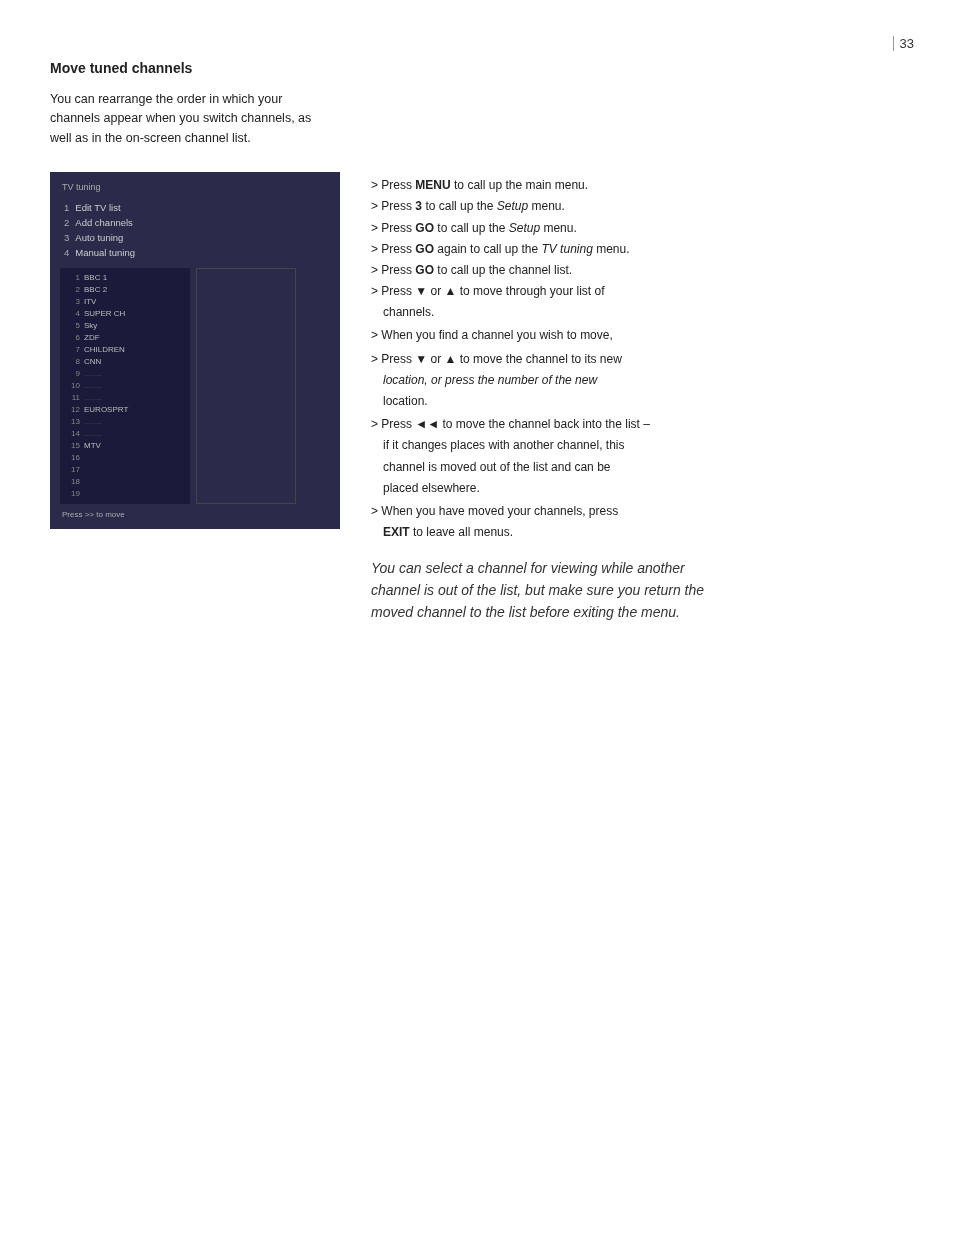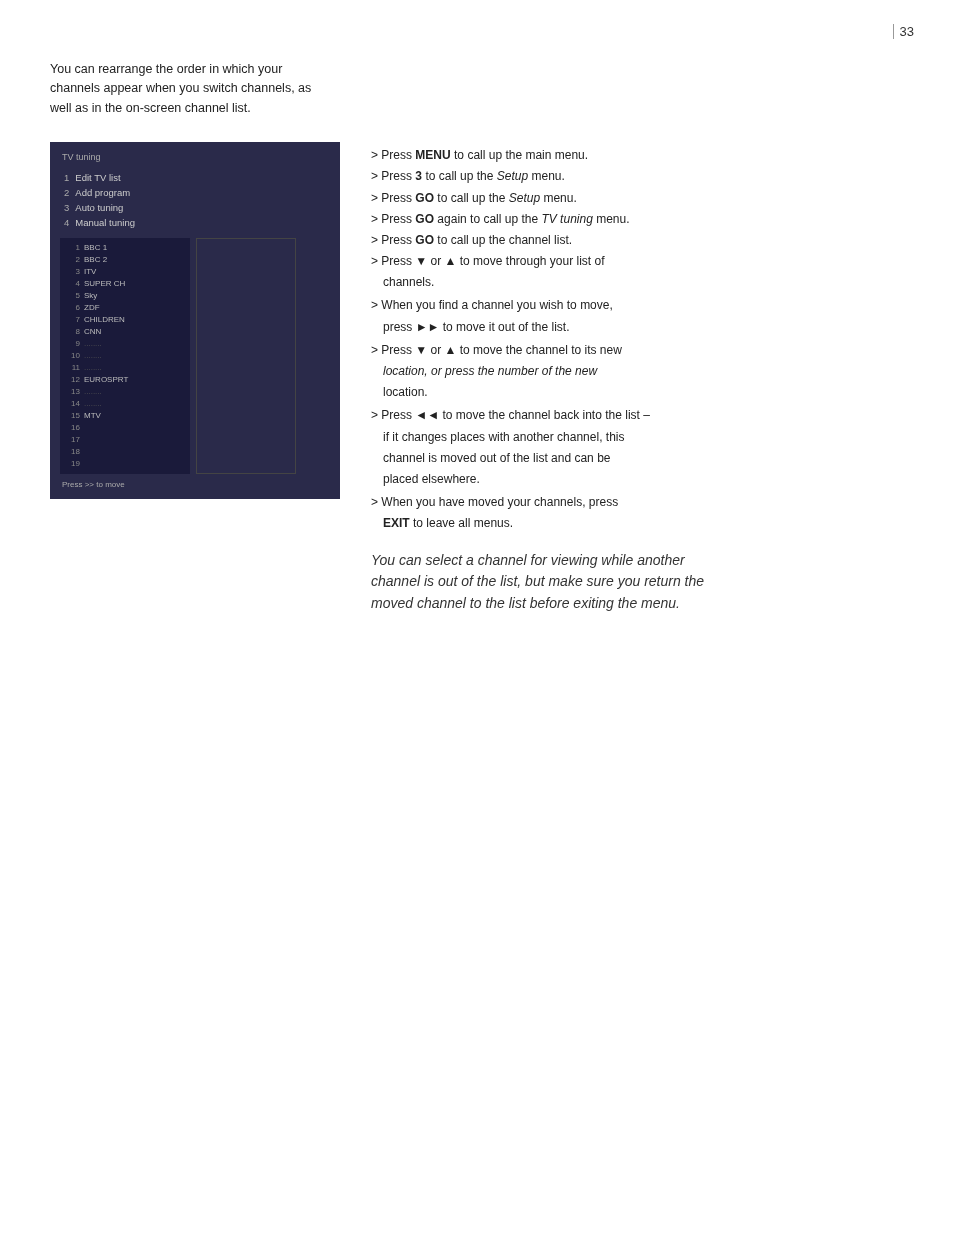--- a/index.html
+++ b/index.html
@@ -9,21 +9,21 @@
       min-height: 1233px;
       background: #ffffff;
       font-family: Arial, Helvetica, sans-serif;
       font-size: 13px;
       color: #222;
       position: relative;
     }
 
     .page-number {
       position: absolute;
-      top: 24px;
+      top: 36px;
       right: 40px;
       font-size: 13px;
       color: #333;
       border-left: 1px solid #999;
       padding-left: 6px;
     }
 
     .content-area {
       padding: 60px 50px 40px 50px;
     }
@@ -161,37 +161,38 @@
       color: #333;
     }
   </style>
 </head>
 <body>
 
 <div class="page-number">33</div>
 
 <div class="content-area">
 
+  <h2 class="section-title">Move tuned channels</h2>
 
   <p class="intro-text">You can rearrange the order in which your channels appear when you switch channels, as well as in the on-screen channel list.</p>
 
   <div class="two-col">
 
     <div class="tv-ui-container">
       <div class="tv-screen-outer">
         <div class="tv-screen-title">TV tuning</div>
 
         <ul class="tv-menu-list">
           <li>
               <span class="num">1</span>
               <span>Edit TV list</span>
             </li>
           <li>
               <span class="num">2</span>
-              <span>Add program</span>
+              <span>Add channels</span>
             </li>
           <li>
               <span class="num">3</span>
               <span>Auto tuning</span>
             </li>
           <li>
               <span class="num">4</span>
               <span>Manual tuning</span>
             </li>
         </ul>
@@ -304,23 +305,20 @@
           <span>&gt;&nbsp;Press ▼ or ▲ to move through your list of</span>
         </div>
         <div class="instr-line" style="padding-left: 12px;">
           <span>channels.</span>
         </div>
       </div>
       <div class="instr-block">
         <div class="instr-line">
           <span>&gt;&nbsp;When you find a channel you wish to move,</span>
         </div>
-        <div class="instr-line" style="padding-left: 12px;">
-          <span>press ►► to move it out of the list.</span>
-        </div>
       </div>
       <div class="instr-block">
         <div class="instr-line">
           <span>&gt;&nbsp;Press ▼ or ▲ to move the channel to its new</span>
         </div>
         <div class="instr-line" style="padding-left: 12px; font-style: italic;">
           <span>location, or press the number of the new</span>
         </div>
         <div class="instr-line" style="padding-left: 12px;">
           <span>location.</span>

